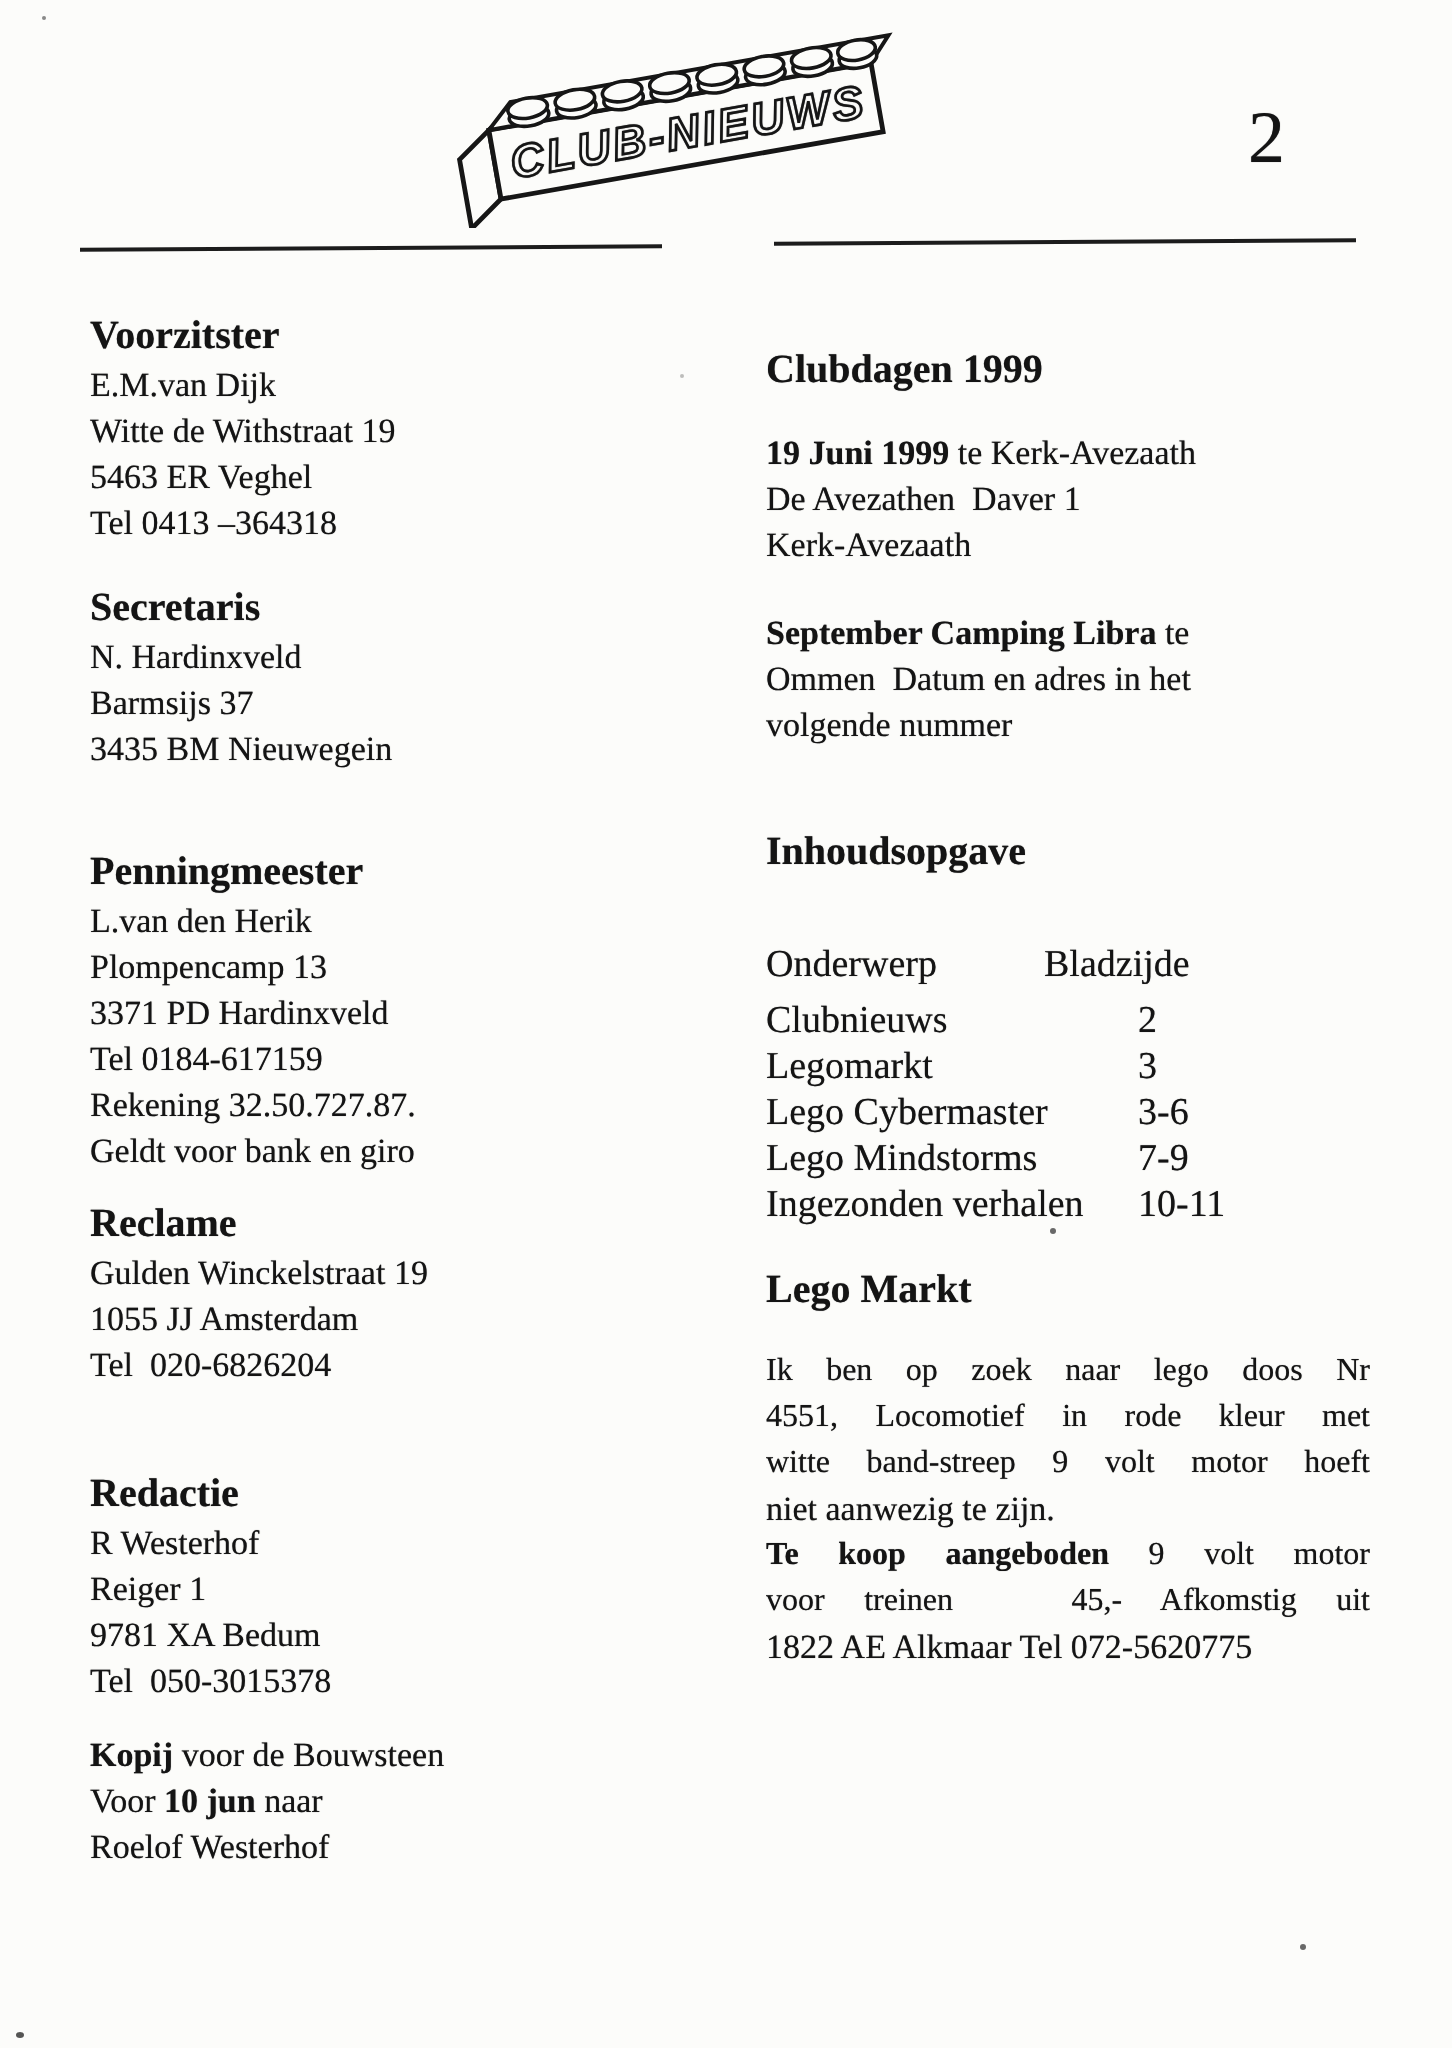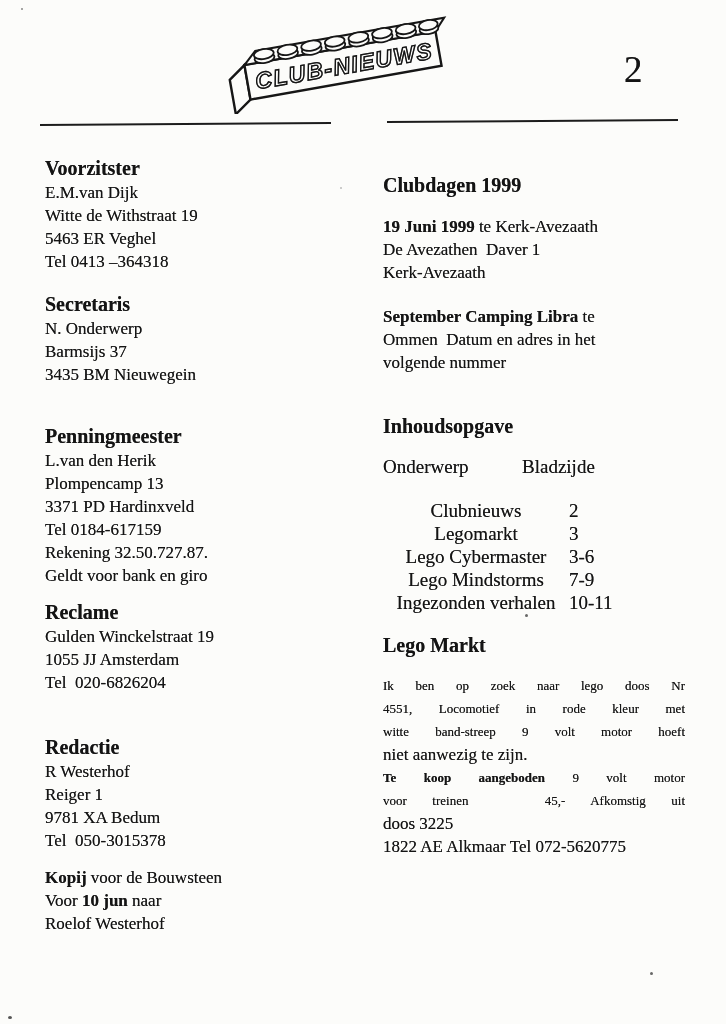--- a/index.html
+++ b/index.html
@@ -5,29 +5,29 @@
   html,body{margin:0;padding:0;background:#e9e9e7;}
   #page{
     position:relative;width:726px;height:1024px;margin:0 auto;
     background:#fcfcfa;overflow:hidden;
     font-family:"Liberation Serif","DejaVu Serif",serif;
     color:#141414;
     text-shadow:0 0 .4px rgba(10,10,10,.65);
   }
   .h{font-weight:bold;font-size:20px;line-height:26px;white-space:nowrap;}
   .tline{font-size:17px;line-height:23px;height:23px;white-space:nowrap;}
-  .jline{font-size:13px;line-height:23px;height:23px;overflow:hidden;text-align:justify;}
+  .jline{font-size:16px;line-height:23px;height:23px;overflow:hidden;text-align:justify;}
   .jline::after{content:"";display:inline-block;width:100%;height:0;}
   .b{font-weight:bold;text-align:right;}
   .sec{position:absolute;left:45px;width:300px;}
   .rblock{position:absolute;left:383px;width:302px;}
   .rule{position:absolute;height:2px;background:#1c1c1c;transform:rotate(-0.35deg);}
   .pagenum{position:absolute;left:624px;top:50px;font-size:37px;line-height:40px;}
-  .toc-sub{display:inline-block;width:139px;}
-  .toc-title{display:inline-block;width:186px;text-align:center;}
+  .toc-sub{display:inline-block;width:139px;margin-top:16px;}
+  .toc-title{display:inline-block;width:186px;}
   .trow{font-size:19px;line-height:23px;height:23px;white-space:nowrap;}
   .brick{position:absolute;left:219px;top:16px;width:240px;height:98px;}
   .speck{position:absolute;background:#2a2a2a;border-radius:50%;}
 </style>
 </head>
 <body>
 
 <div id="page">
 
   <svg class="brick" viewBox="0 0 240 98" aria-hidden="true">
@@ -65,21 +65,21 @@
   <div class="sec" style="top:155px">
     <div class="h">Voorzitster</div>
     <div class="tline">E.M.van Dijk</div>
     <div class="tline">Witte de Withstraat 19</div>
     <div class="tline">5463 ER Veghel</div>
     <div class="tline">Tel 0413 –364318</div>
   </div>
 
   <div class="sec" style="top:291px">
     <div class="h">Secretaris</div>
-    <div class="tline">N. Onderwerp</div>
+    <div class="tline">N. Hardinxveld</div>
     <div class="tline">Barmsijs 37</div>
     <div class="tline">3435 BM Nieuwegein</div>
   </div>
 
   <div class="sec" style="top:423px">
     <div class="h">Penningmeester</div>
     <div class="tline">L.van den Herik</div>
     <div class="tline">Plompencamp 13</div>
     <div class="tline">3371 PD Hardinxveld</div>
     <div class="tline">Tel 0184-617159</div>
@@ -144,21 +144,20 @@
     <div class="h">Lego Markt</div>
   </div>
 
   <div class="rblock" style="top:674px">
     <div class="jline">Ik ben op zoek naar lego doos Nr</div>
     <div class="jline">4551, Locomotief in rode kleur met</div>
     <div class="jline">witte band-streep 9 volt motor hoeft</div>
     <div class="tline">niet aanwezig te zijn.</div>
     <div class="jline"><span class="b">Te koop aangeboden</span><span> 9 volt motor</span></div>
     <div class="jline">voor treinen &nbsp; 45,- Afkomstig uit</div>
-    <div class="tline">doos 3225</div>
     <div class="tline">1822 AE Alkmaar Tel 072-5620775</div>
   </div>
 
   <div class="speck" style="left:21px;top:8px;width:2px;height:2px;opacity:.55"></div>
   <div class="speck" style="left:340px;top:187px;width:2px;height:2px;opacity:.3"></div>
   <div class="speck" style="left:525px;top:614px;width:3px;height:3px;opacity:.7"></div>
   <div class="speck" style="left:650px;top:972px;width:3px;height:3px;opacity:.7"></div>
   <div class="speck" style="left:8px;top:1016px;width:4px;height:3px;opacity:.8"></div>
 
 </div>

